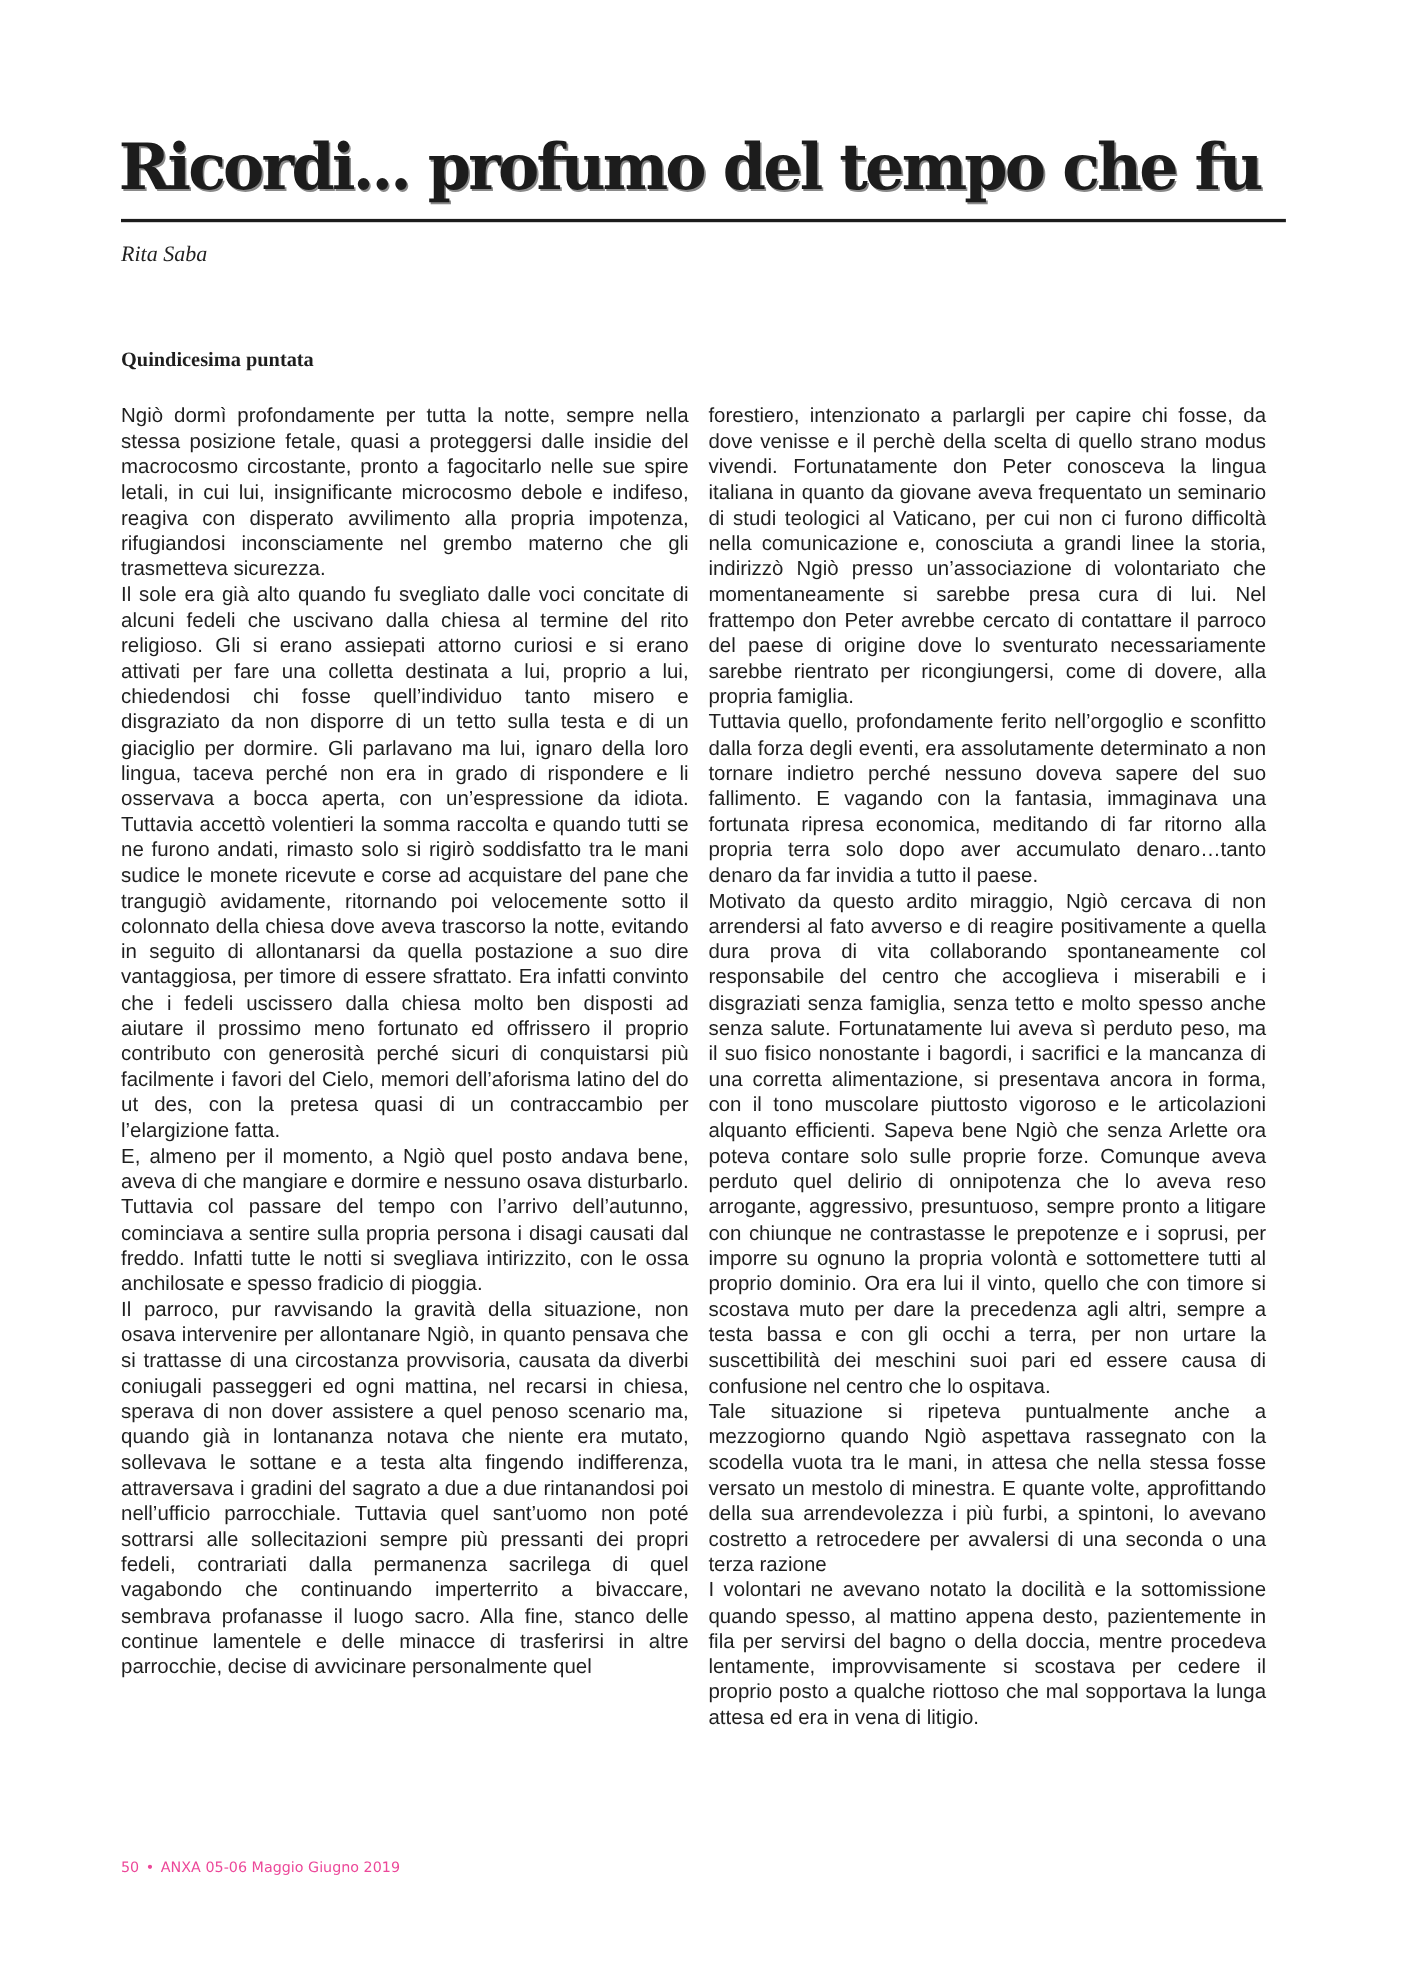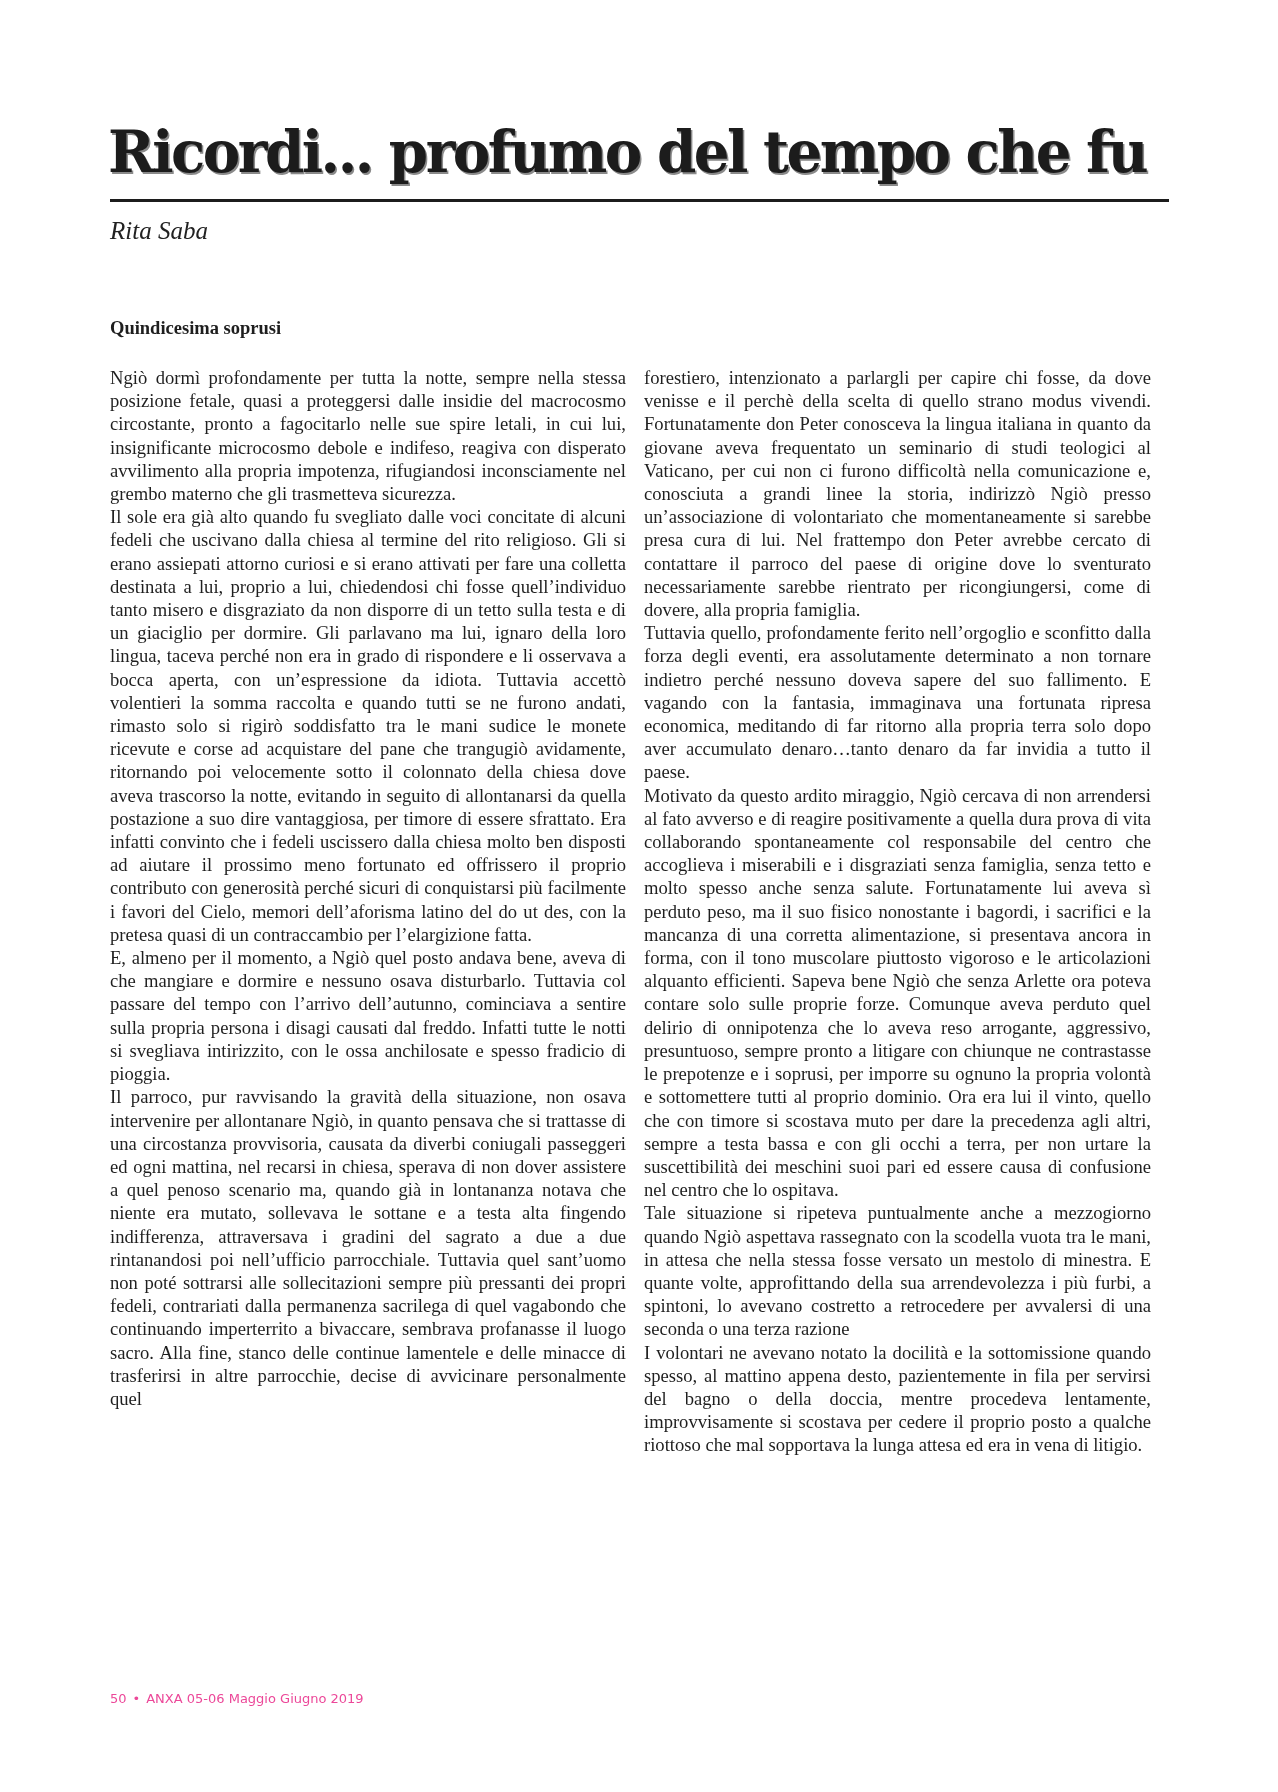--- a/index.html
+++ b/index.html
@@ -44,39 +44,39 @@
     width: 1059px;
     height: 3px;
     background: #1c1c1c;
   }
   .author {
     position: absolute;
     left: 110px;
     top: 216px;
     font-family: "Liberation Serif", serif;
     font-style: italic;
-    font-size: 25px;
+    font-size: 20px;
     line-height: 30px;
     color: #222;
   }
   .section-heading {
     position: absolute;
     left: 110px;
     top: 316px;
     font-family: "Liberation Serif", serif;
     font-weight: bold;
     font-size: 18.5px;
     line-height: 24px;
     color: #1e1e1e;
   }
   .column {
     position: absolute;
     top: 366px;
     width: 516px;
-    font-family: Liberation Serif, serif;
+    font-family: Liberation Sans, sans-serif;
     font-size: 18.6px;
     line-height: 23.2px;
     color: #1f1f1f;
     text-align: justify;
     hyphens: none;
   }
   .column.left { left: 110px; }
   .column.right { left: 644px; width: 507px; }
   .column p {
     margin: 0;
@@ -101,21 +101,21 @@
 <body>
 
 <div class="page">
 
   <h1 class="title">Ricordi... profumo del tempo che fu</h1>
 
   <div class="rule"></div>
 
   <div class="author">Rita Saba</div>
 
-  <div class="section-heading">Quindicesima soprusi</div>
+  <div class="section-heading">Quindicesima puntata</div>
 
   <div class="column left">
     <p>Ngiò dormì profondamente per tutta la notte, sempre nella stessa posizione fetale, quasi a proteggersi dalle insidie del macrocosmo circostante, pronto a fagocitarlo nelle sue spire letali, in cui lui, insignificante microcosmo debole e indifeso, reagiva con disperato avvilimento alla propria impotenza, rifugiandosi inconsciamente nel grembo materno che gli trasmetteva sicurezza.</p>
     <p>Il sole era già alto quando fu svegliato dalle voci concitate di alcuni fedeli che uscivano dalla chiesa al termine del rito religioso. Gli si erano assiepati attorno curiosi e si erano attivati per fare una colletta destinata a lui, proprio a lui, chiedendosi chi fosse quell’individuo tanto misero e disgraziato da non disporre di un tetto sulla testa e di un giaciglio per dormire. Gli parlavano ma lui, ignaro della loro lingua, taceva perché non era in grado di rispondere e li osservava a bocca aperta, con un’espressione da idiota. Tuttavia accettò volentieri la somma raccolta e quando tutti se ne furono andati, rimasto solo si rigirò soddisfatto tra le mani sudice le monete ricevute e corse ad acquistare del pane che trangugiò avidamente, ritornando poi velocemente sotto il colonnato della chiesa dove aveva trascorso la notte, evitando in seguito di allontanarsi da quella postazione a suo dire vantaggiosa, per timore di essere sfrattato. Era infatti convinto che i fedeli uscissero dalla chiesa molto ben disposti ad aiutare il prossimo meno fortunato ed offrissero il proprio contributo con generosità perché sicuri di conquistarsi più facilmente i favori del Cielo, memori dell’aforisma latino del do ut des, con la pretesa quasi di un contraccambio per l’elargizione fatta.</p>
     <p>E, almeno per il momento, a Ngiò quel posto andava bene, aveva di che mangiare e dormire e nessuno osava disturbarlo. Tuttavia col passare del tempo con l’arrivo dell’autunno, cominciava a sentire sulla propria persona i disagi causati dal freddo. Infatti tutte le notti si svegliava intirizzito, con le ossa anchilosate e spesso fradicio di pioggia.</p>
     <p>Il parroco, pur ravvisando la gravità della situazione, non osava intervenire per allontanare Ngiò, in quanto pensava che si trattasse di una circostanza provvisoria, causata da diverbi coniugali passeggeri ed ogni mattina, nel recarsi in chiesa, sperava di non dover assistere a quel penoso scenario ma, quando già in lontananza notava che niente era mutato, sollevava le sottane e a testa alta fingendo indifferenza, attraversava i gradini del sagrato a due a due rintanandosi poi nell’ufficio parrocchiale. Tuttavia quel sant’uomo non poté sottrarsi alle sollecitazioni sempre più pressanti dei propri fedeli, contrariati dalla permanenza sacrilega di quel vagabondo che continuando imperterrito a bivaccare, sembrava profanasse il luogo sacro. Alla fine, stanco delle continue lamentele e delle minacce di trasferirsi in altre parrocchie, decise di avvicinare personalmente quel</p>
   </div>
 
   <div class="column right">
     <p>forestiero, intenzionato a parlargli per capire chi fosse, da dove venisse e il perchè della scelta di quello strano modus vivendi. Fortunatamente don Peter conosceva la lingua italiana in quanto da giovane aveva frequentato un seminario di studi teologici al Vaticano, per cui non ci furono difficoltà nella comunicazione e, conosciuta a grandi linee la storia, indirizzò Ngiò presso un’associazione di volontariato che momentaneamente si sarebbe presa cura di lui. Nel frattempo don Peter avrebbe cercato di contattare il parroco del paese di origine dove lo sventurato necessariamente sarebbe rientrato per ricongiungersi, come di dovere, alla propria famiglia.</p>

